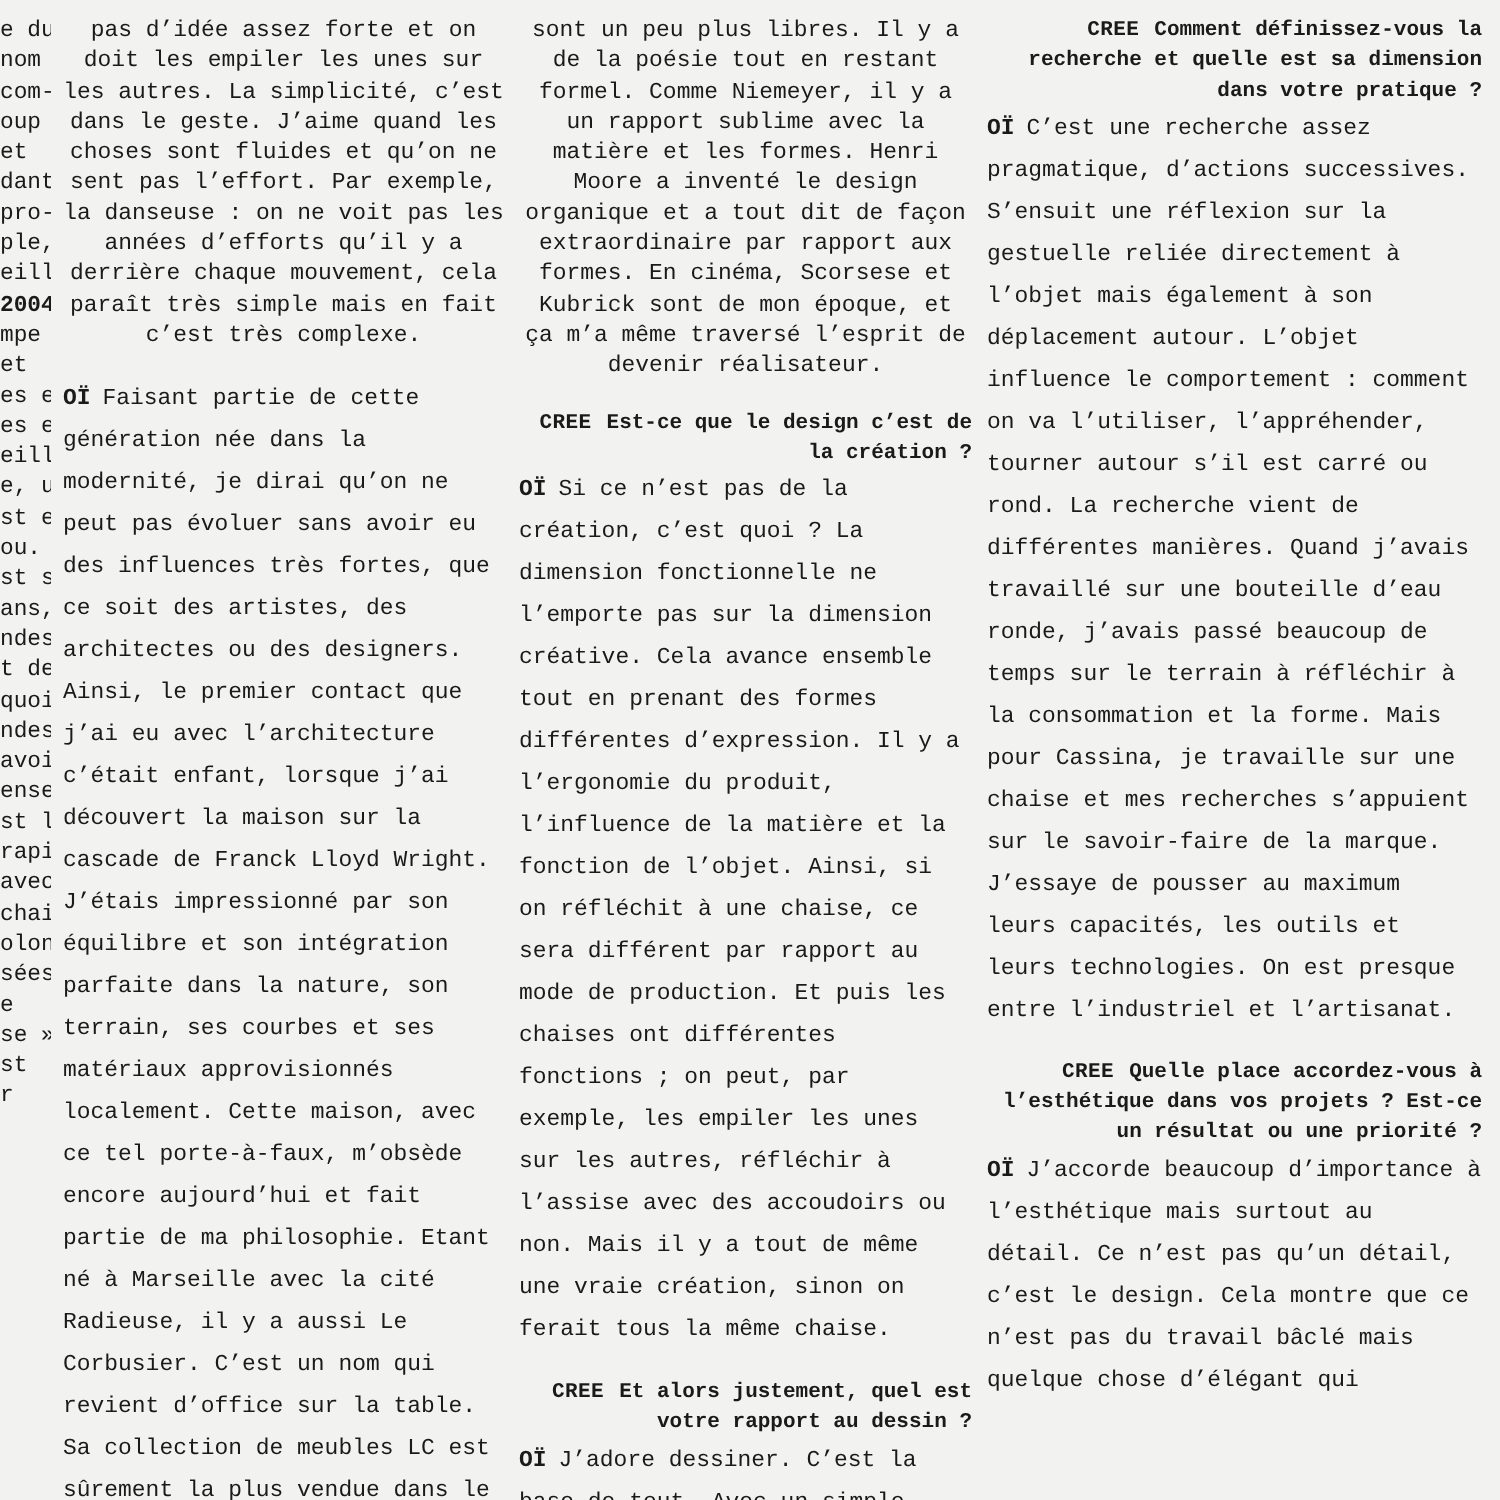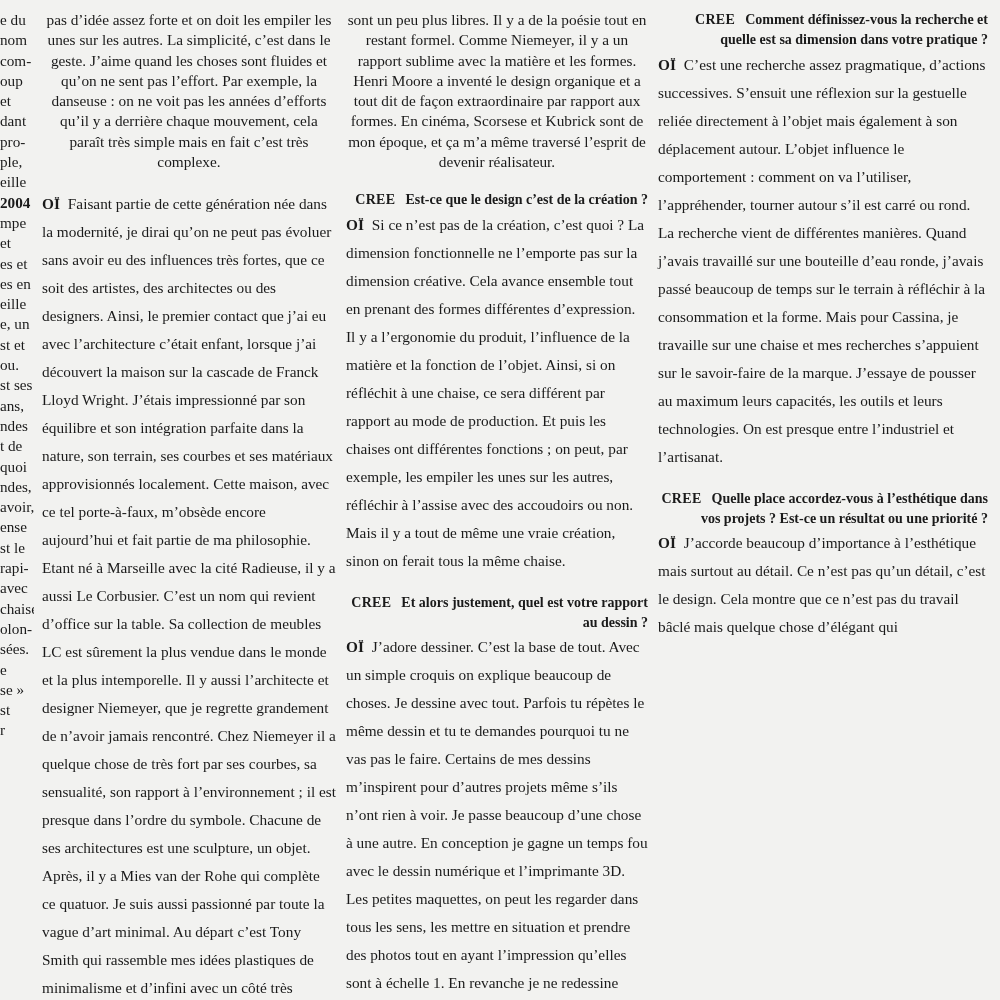--- a/index.html
+++ b/index.html
@@ -13,20 +13,21 @@
     overflow: hidden;
     font-family: "Liberation Serif", serif;
     color: #1a1a1a;
   }
   .page {
     position: relative;
     width: 1000px;
     height: 752px;
     box-sizing: border-box;
     padding: 10px 8px 0 0;
+    font-family: Liberation Mono, monospace;
   }
   .columns {
     display: flex;
     flex-direction: row;
     align-items: flex-start;
     height: 985px;
   }
   .col {
     box-sizing: border-box;
   }

